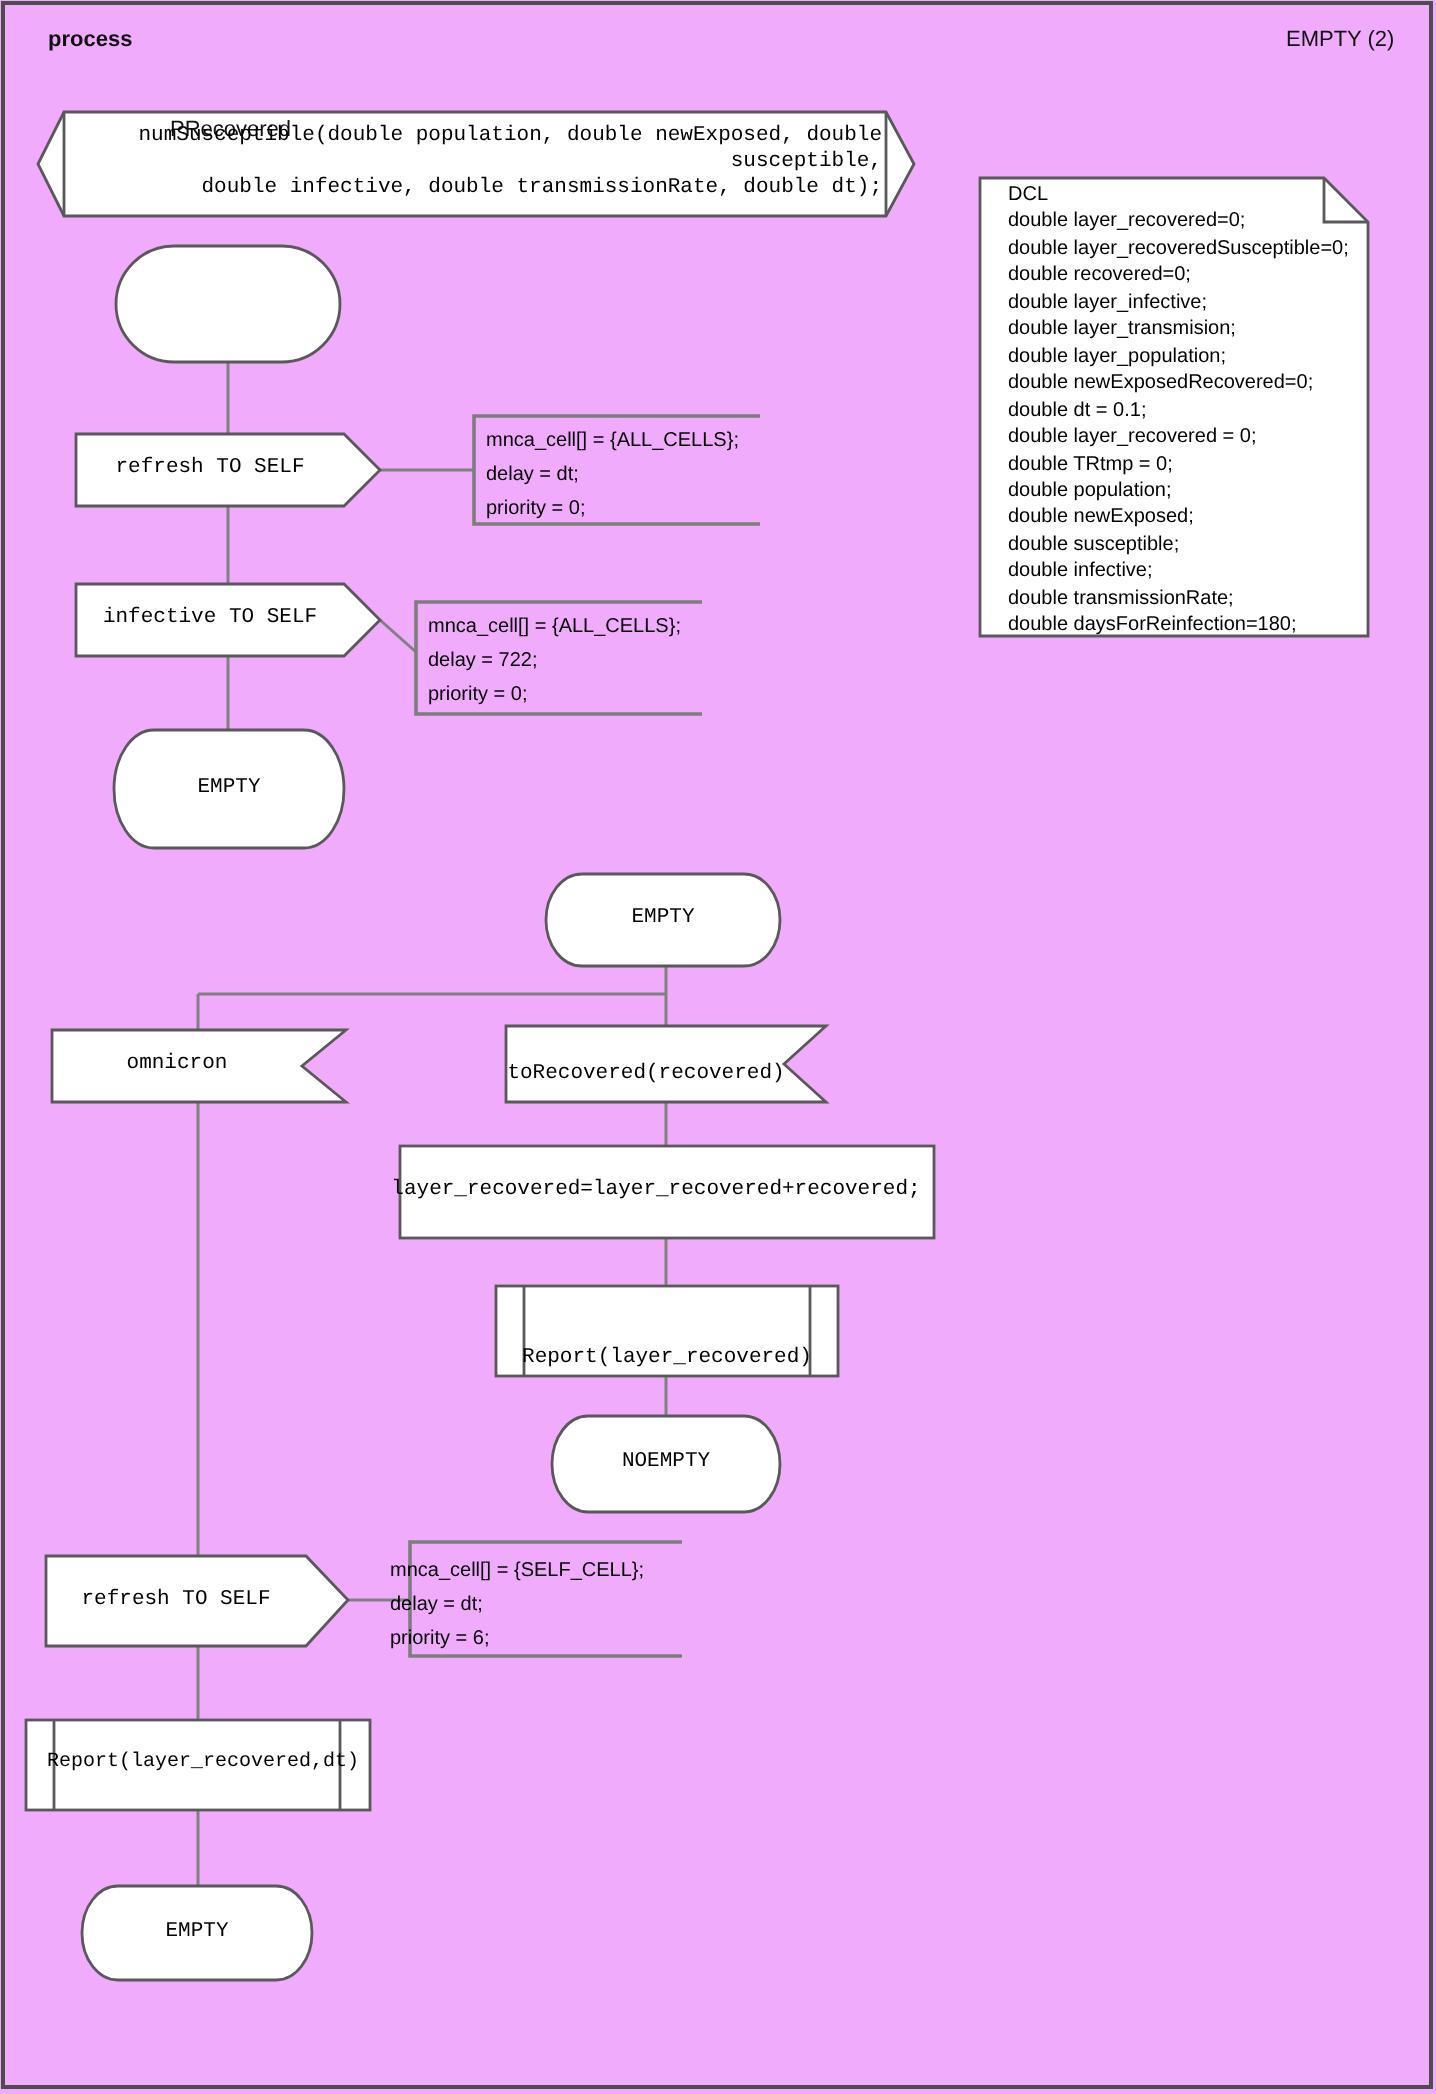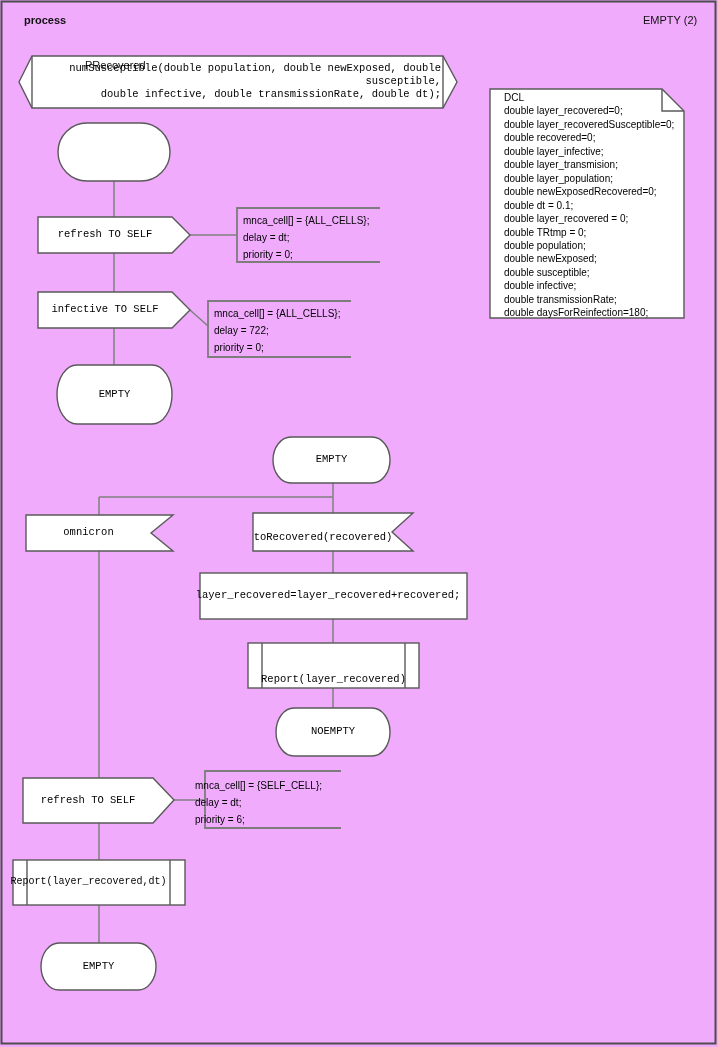--- a/index.html
+++ b/index.html
@@ -141,16 +141,16 @@
   <div class="lbl" style="left:273px;top:437px;width:117px;height:46px;">EMPTY</div>
   <div class="lbl" style="left:26px;top:515px;width:125px;height:36px;">omnicron</div>
   <div class="lbl" style="left:253px;top:512px;width:140px;height:52px;">toRecovered(recovered)</div>
   <div class="lbl" style="left:187px;top:573px;width:282px;height:46px;">layer_recovered=layer_recovered+recovered;</div>
   <div class="lbl" style="left:262px;top:643px;width:143px;height:38px;margin-top:18px;">Report(layer_recovered)</div>
   <div class="lbl" style="left:276px;top:708px;width:114px;height:48px;border-radius:18px;">NOEMPTY</div>
   <div class="lbl" style="left:23px;top:778px;width:130px;height:45px;">refresh TO SELF</div>
   <div class="lbl-left" style="left:195px;top:777px;width:135px;">mnca_cell[] = {SELF_CELL};
 delay = dt;
 priority = 6;</div>
-  <div class="lbl" style="left:17px;top:860px;width:143px;height:45px;font-size:10px;">Report(layer_recovered,dt)</div>
+  <div class="lbl" style="left:30px;top:860px;width:143px;height:45px;font-size:10px;">Report(layer_recovered,dt)</div>
   <div class="lbl" style="left:41px;top:943px;width:115px;height:47px;">EMPTY</div>
 
 </div>
 
 </body></html>

